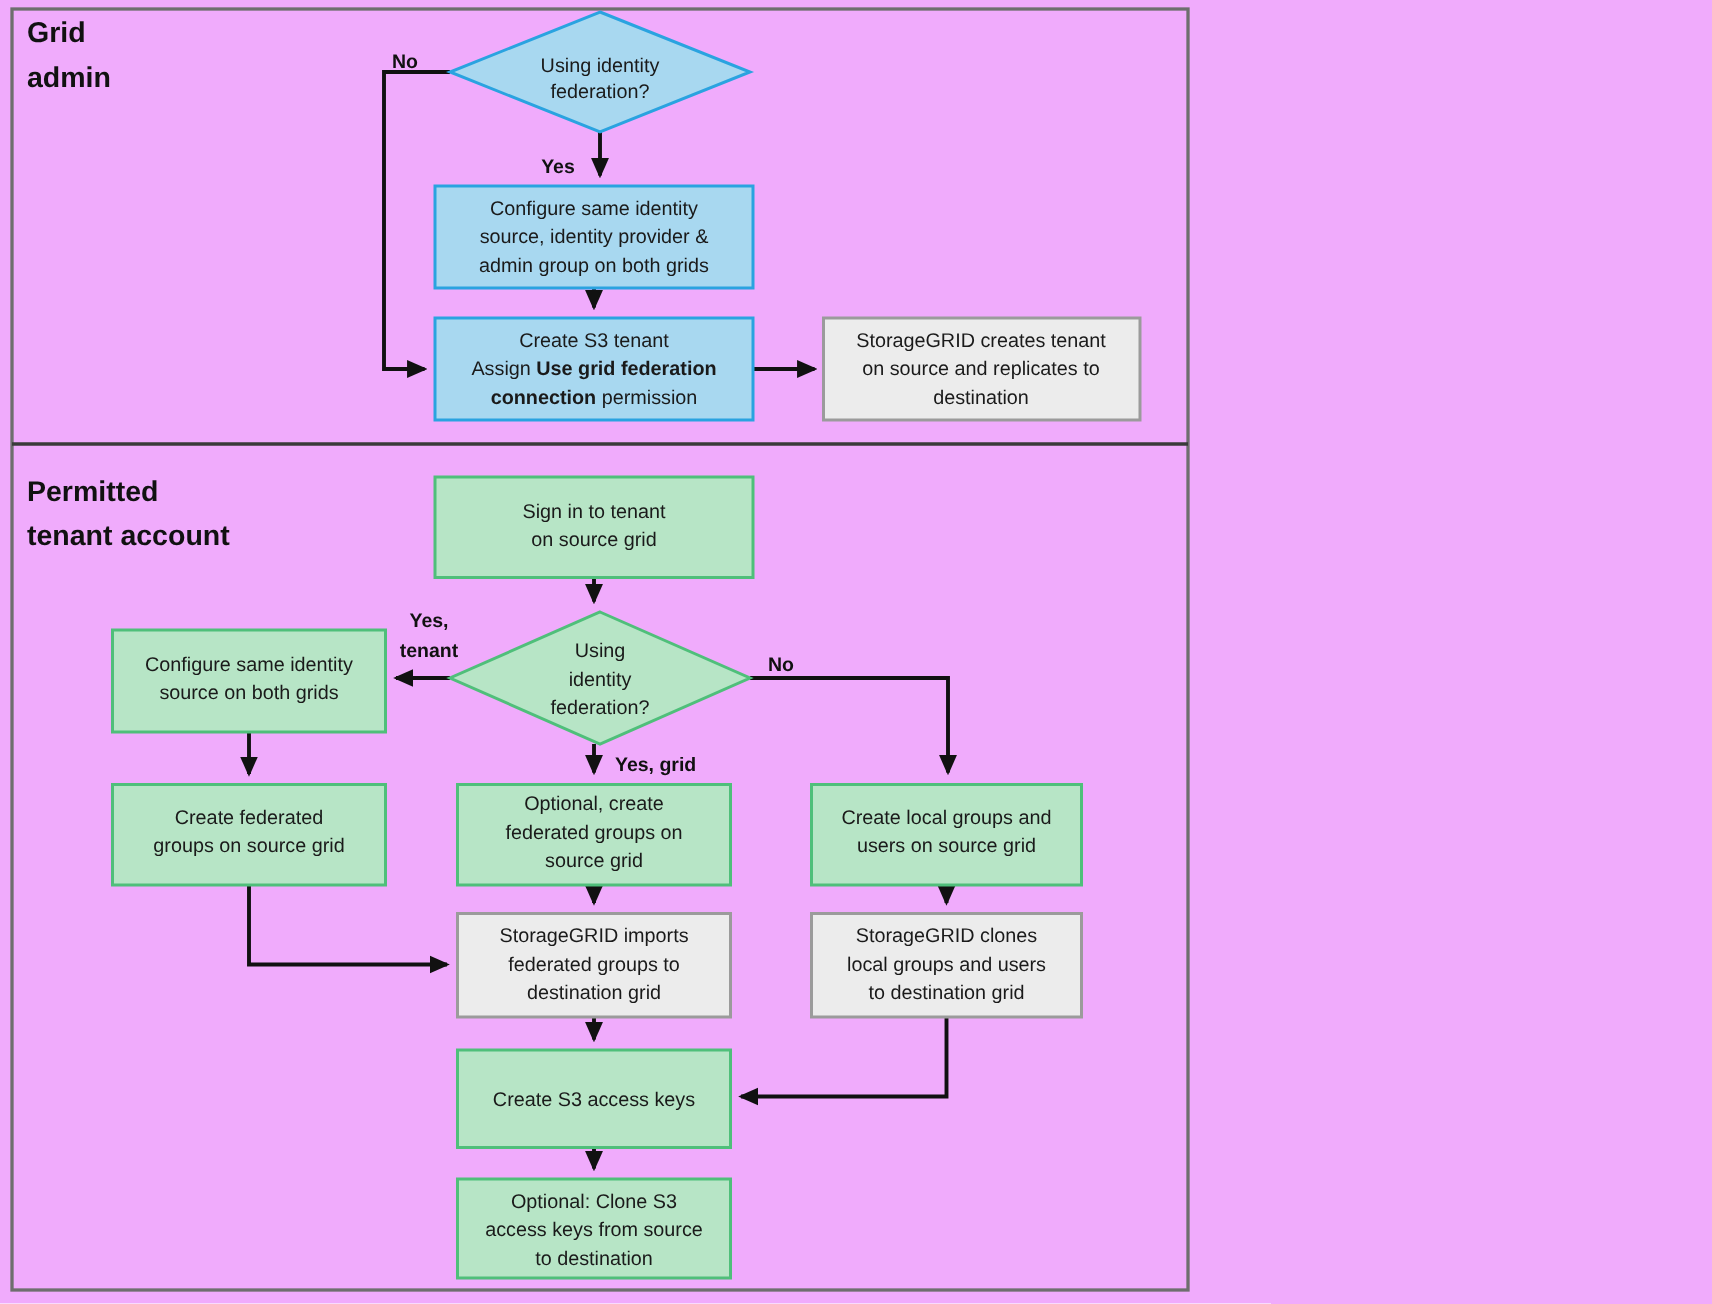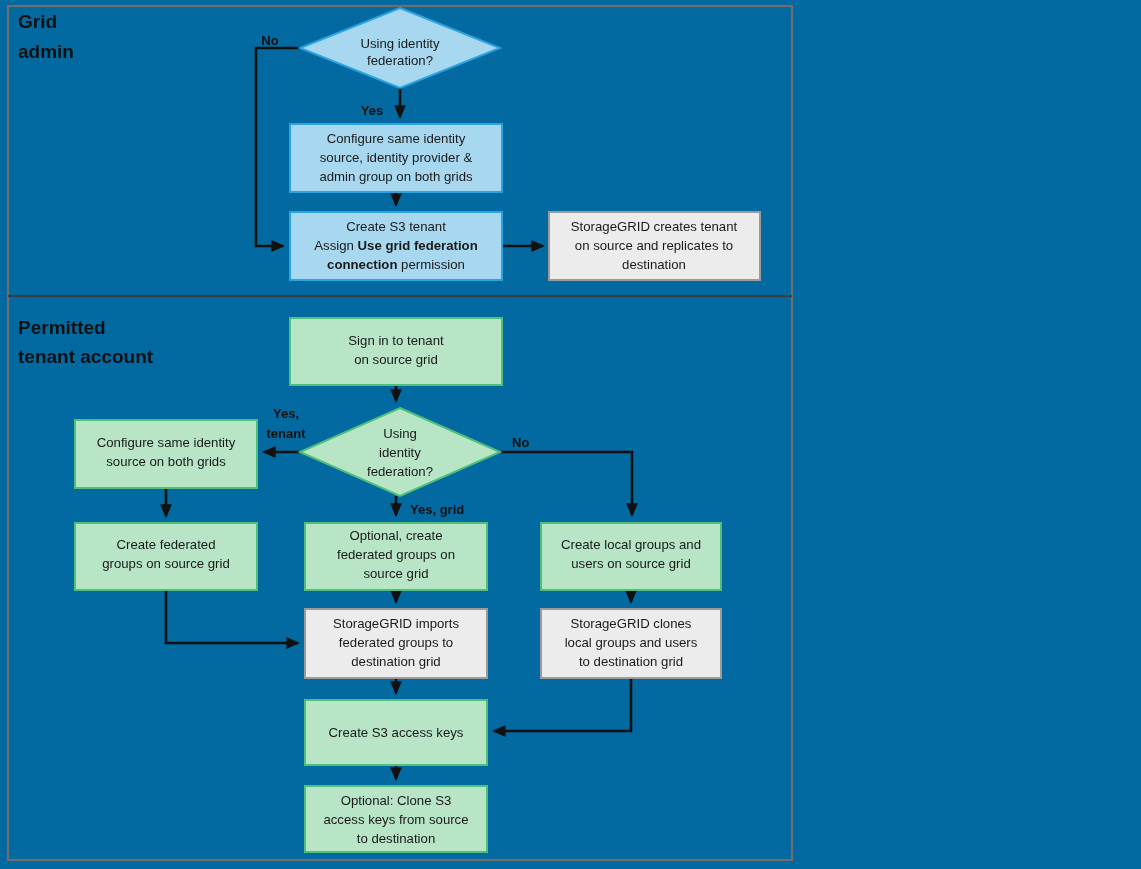--- a/index.html
+++ b/index.html
@@ -4,21 +4,21 @@
 <style>
   html, body {
     margin: 0;
     padding: 0;
     background: #ffffff;
   }
   #root {
     position: relative;
     width: 1141px;
     height: 869px;
-    background: #0369a1;
+    background: #f0abfc;
     font-family: "Liberation Sans", sans-serif;
   }
   svg.flow {
     position: absolute;
     left: 0;
     top: 0;
     width: 1141px;
     height: 869px;
   }
   .frame-rect {

